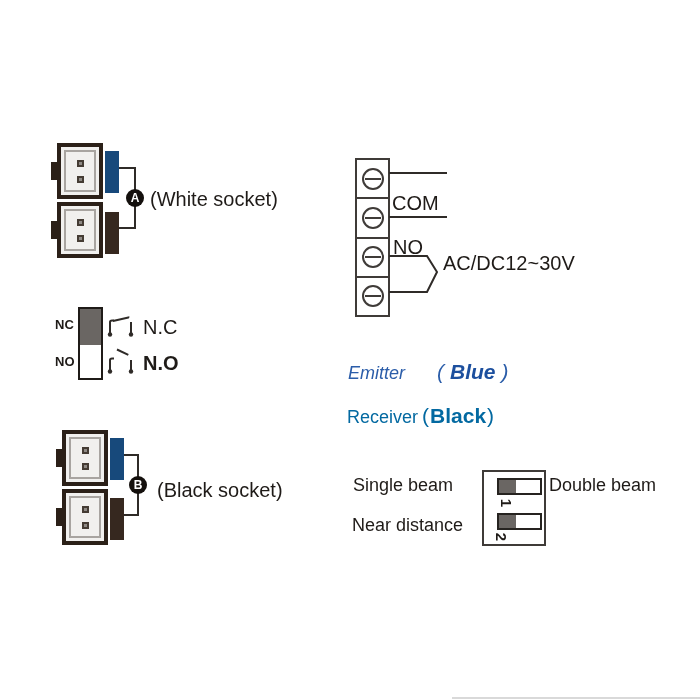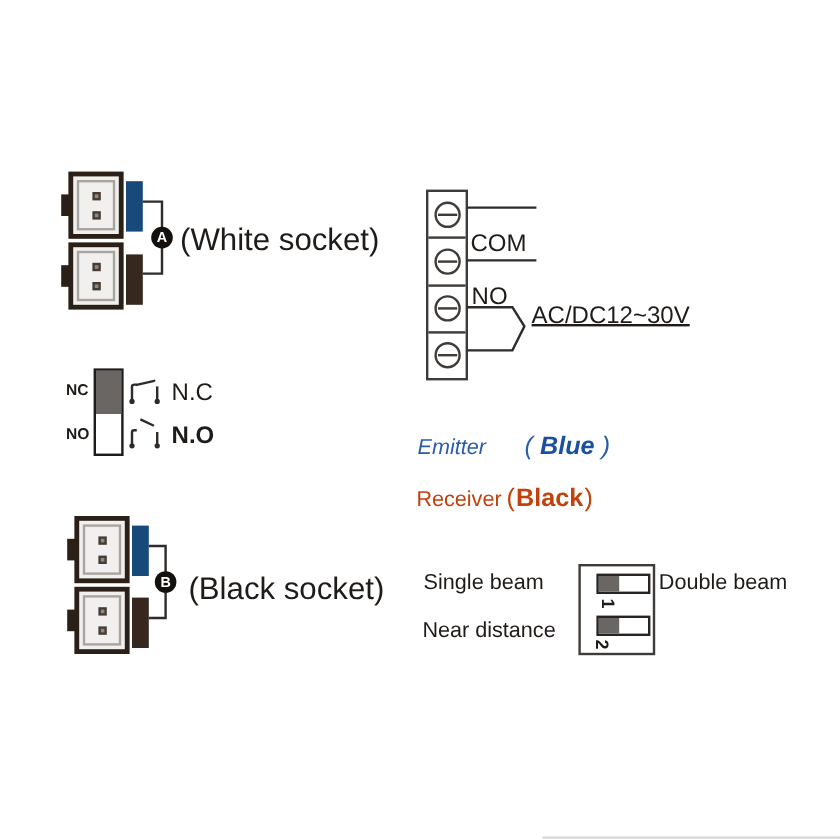--- a/index.html
+++ b/index.html
@@ -27,21 +27,21 @@
   .bar.blue{background:#17497b;}
   .bar.dark{background:#36281f;}
 
   .wire-svg{position:absolute;overflow:visible;}
   .wire-svg polyline,.wire-svg path,.wire-svg line{fill:none;stroke:#2f2b28;stroke-width:2;}
 
   .badge{
     position:absolute;width:18px;height:18px;border-radius:50%;background:#14100d;
     color:#ffffff;font-weight:bold;font-size:12px;line-height:18px;text-align:center;
   }
-  .caption{position:absolute;font-size:26px;line-height:24px;color:#1f1b18;white-space:nowrap;}
+  .caption{position:absolute;font-size:20px;line-height:24px;color:#1f1b18;white-space:nowrap;}
 
   
   .small-label{position:absolute;font-size:13px;font-weight:bold;line-height:14px;}
   .slider-vert{
     position:absolute;left:78px;top:307px;width:25px;height:73px;box-sizing:border-box;
     border:2px solid #1f1b18;background:#ffffff;
   }
   .slider-vert .fill{position:absolute;left:0;top:0;width:100%;height:36px;background:#6a6663;}
   .contact-label{position:absolute;font-size:20px;line-height:24px;white-space:nowrap;}
 
@@ -53,21 +53,21 @@
   .t-cell{flex:1;display:flex;align-items:center;justify-content:center;border-bottom:2px solid #3f3b38;}
   .t-cell:last-child{border-bottom:none;}
   .screw{width:22px;height:22px;box-sizing:border-box;border:2px solid #3f3b38;border-radius:50%;position:relative;}
   .screw::after{content:'';position:absolute;left:1px;right:1px;top:50%;height:2px;margin-top:-1px;background:#3f3b38;}
   .wire-label{position:absolute;font-size:20px;line-height:20px;white-space:nowrap;margin-top:43px;}
   .power-label{position:absolute;font-size:20px;line-height:24px;white-space:nowrap;}
 
   
   .optic-row{position:absolute;display:flex;align-items:baseline;white-space:nowrap;}
   .emitter-row{left:348px;top:360px;color:#2b5da9;font-style:italic;}
-  .receiver-row{left:347px;top:392px;color:#c2410c;}
+  .receiver-row{left:347px;top:392px;color:#0369a1;}
   .optic-name{font-size:18px;}
   .paren{font-size:21px;}
   .optic-value{font-size:21px;font-weight:bold;margin:0 6px;}
   .emitter-row .paren{margin-left:32px;}
   .emitter-row .paren.close{margin-left:0;}
   .emitter-row .optic-value{color:#1c4f9e;}
   .receiver-row .paren{margin-left:4px;}
   .receiver-row .paren.close{margin-left:0;}
   .receiver-row .optic-value{margin:12px 1px;}
 
@@ -183,21 +183,21 @@
       </div>
   </div>
 
   <svg class="wire-svg" style="left:389px;top:150px;" width="120" height="150">
     <path d="M0,23 L58,23"></path>
     <path d="M0,67 L58,67"></path>
     <polyline points="0,106 38,106 48,122 38,142 0,142"></polyline>
   </svg>
   <div class="wire-label" style="left:392px;top:150px;">COM</div>
   <div class="wire-label" style="left:393px;top:194px;">NO</div>
-  <div class="power-label" style="left:443px;top:251px;text-decoration:underline;">AC/DC12~30V</div>
+  <div class="power-label" style="left:443px;top:251px;">AC/DC12~30V</div>
 
   <div class="optic-row emitter-row">
     <span class="optic-name">Emitter</span>
     <span class="paren">(</span>
     <span class="optic-value">Blue</span>
     <span class="paren close">)</span>
   </div>
   <div class="optic-row receiver-row">
     <span class="optic-name">Receiver</span>
     <span class="paren">(</span>

